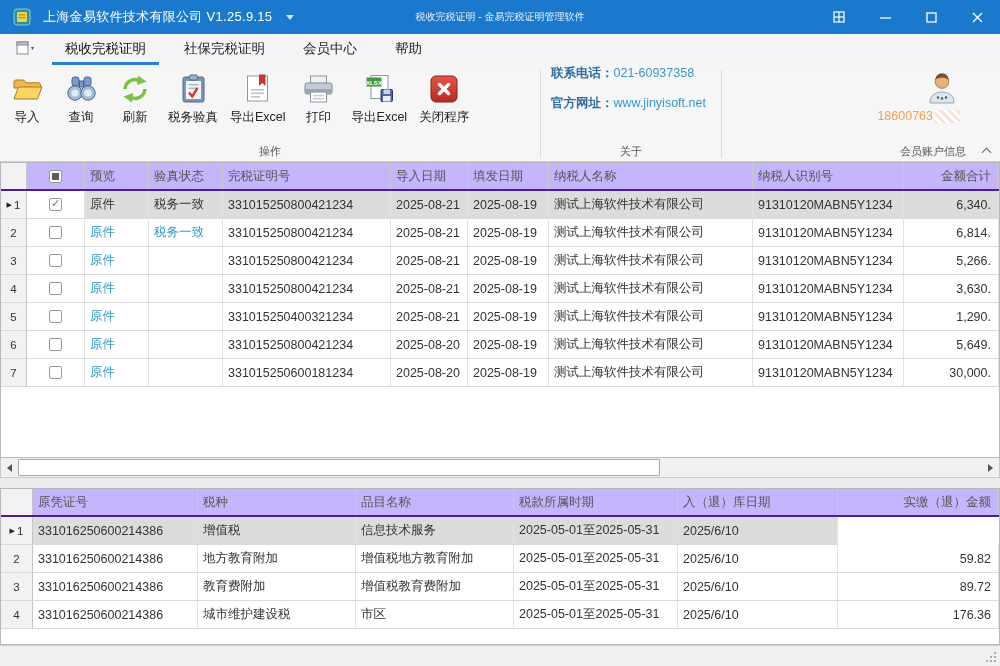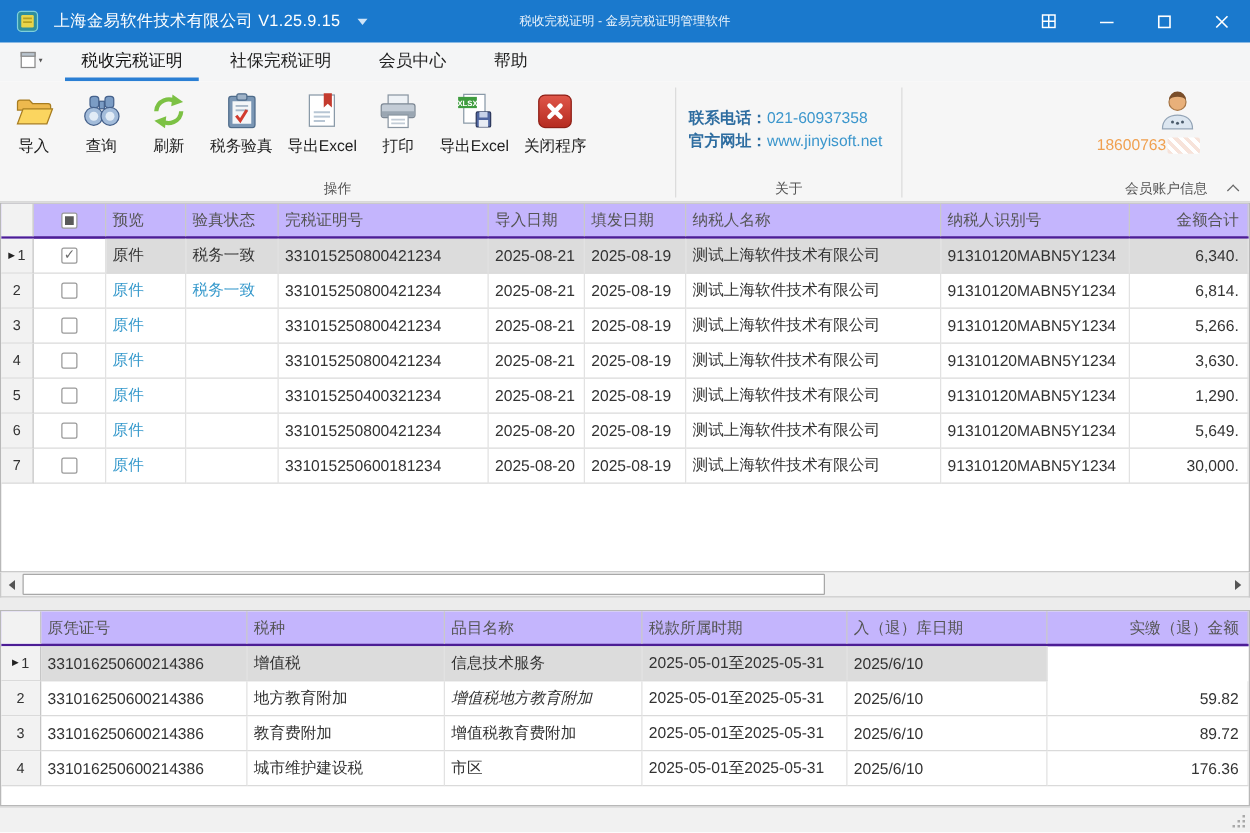--- a/index.html
+++ b/index.html
@@ -28,21 +28,21 @@
   .rgroup{display:flex;flex-direction:column}
   .rg-content{flex:1;display:flex}
   .rg-label{height:18px;text-align:center;font-size:11px;color:#555;line-height:16px}
   .rg-op{width:540px}
   .rg-about{width:180px}
   .rg-member{flex:1}
   .rsep{width:1px;background:#dcdcdc;margin:5px 0 3px 0}
   .tbtn{display:flex;flex-direction:column;align-items:center;justify-content:flex-start;padding:7px 6px 0 6px;min-width:54px}
   .ticon{height:33px;display:flex;align-items:center;justify-content:center}
   .tlabel{font-size:12.5px;color:#222;margin-top:4px;white-space:nowrap}
-  .about-lines{display:flex;flex-direction:column;justify-content:center;gap:2px;padding-left:10px}
+  .about-lines{display:flex;flex-direction:column;gap:13px;padding-left:10px}
   .a-line{font-size:12.5px;white-space:nowrap}
   .a-lab{color:#2e6da0;font-weight:bold}
   .a-val{color:#3b96cc}
   .member-block{flex:1;display:flex;flex-direction:column;align-items:flex-end;padding:6px 40px 0 0}
   .acct-num{font-size:12.5px;color:#f0a050;margin-top:2px;display:flex;align-items:center}
   .acct-blur{display:inline-block;width:26px;height:13px;margin-left:1px;border-radius:2px;background:repeating-linear-gradient(45deg,#f7e3da 0 3px,#ffffff 3px 6px)}
   .rg-member .rg-label{text-align:right;padding-right:34px}
   .ribbon-collapse{position:absolute;right:10px;bottom:6px;width:8px;height:8px}
   .ribbon-collapse::after{content:"";position:absolute;left:1px;top:2px;width:6px;height:6px;border-left:1.5px solid #666;border-top:1.5px solid #666;transform:rotate(45deg)}
 
@@ -473,21 +473,21 @@
           <div class="cell" style="width: 158px;">信息技术服务</div>
           <div class="cell" style="width: 164px;">2025-05-01至2025-05-31</div>
           <div class="cell" style="width: 160px;">2025/6/10</div>
         </div>
         <div class="trow">
           <div class="cell marker" style="width: 32px;">
             <span>2</span>
           </div>
           <div class="cell" style="width: 165px;">331016250600214386</div>
           <div class="cell" style="width: 158px;">地方教育附加</div>
-          <div class="cell" style="width: 158px; font-style: italic;">增值税地方教育附加</div>
+          <div class="cell" style="width: 158px;">增值税地方教育附加</div>
           <div class="cell" style="width: 164px;">2025-05-01至2025-05-31</div>
           <div class="cell" style="width: 160px;">2025/6/10</div>
           <div class="cell right" style="flex: 1 1 0%;">59.82</div>
         </div>
         <div class="trow">
           <div class="cell marker" style="width: 32px;">
             <span>3</span>
           </div>
           <div class="cell" style="width: 165px;">331016250600214386</div>
           <div class="cell" style="width: 158px;">教育费附加</div>

